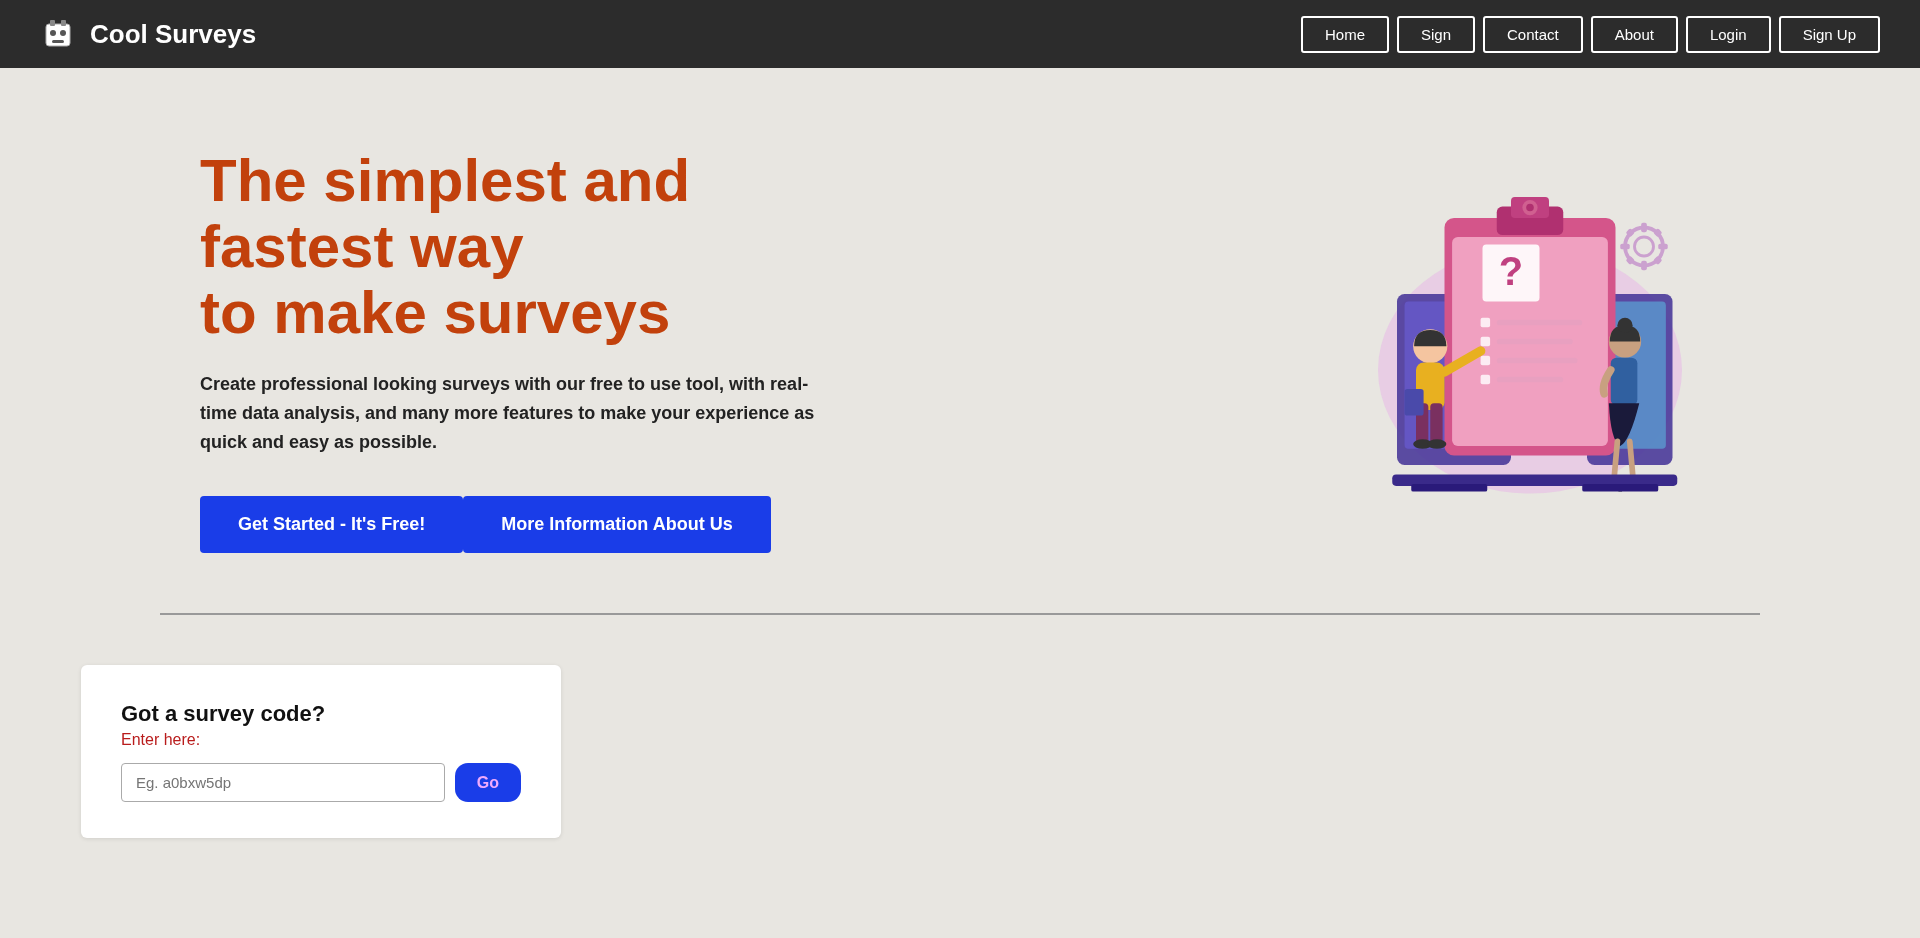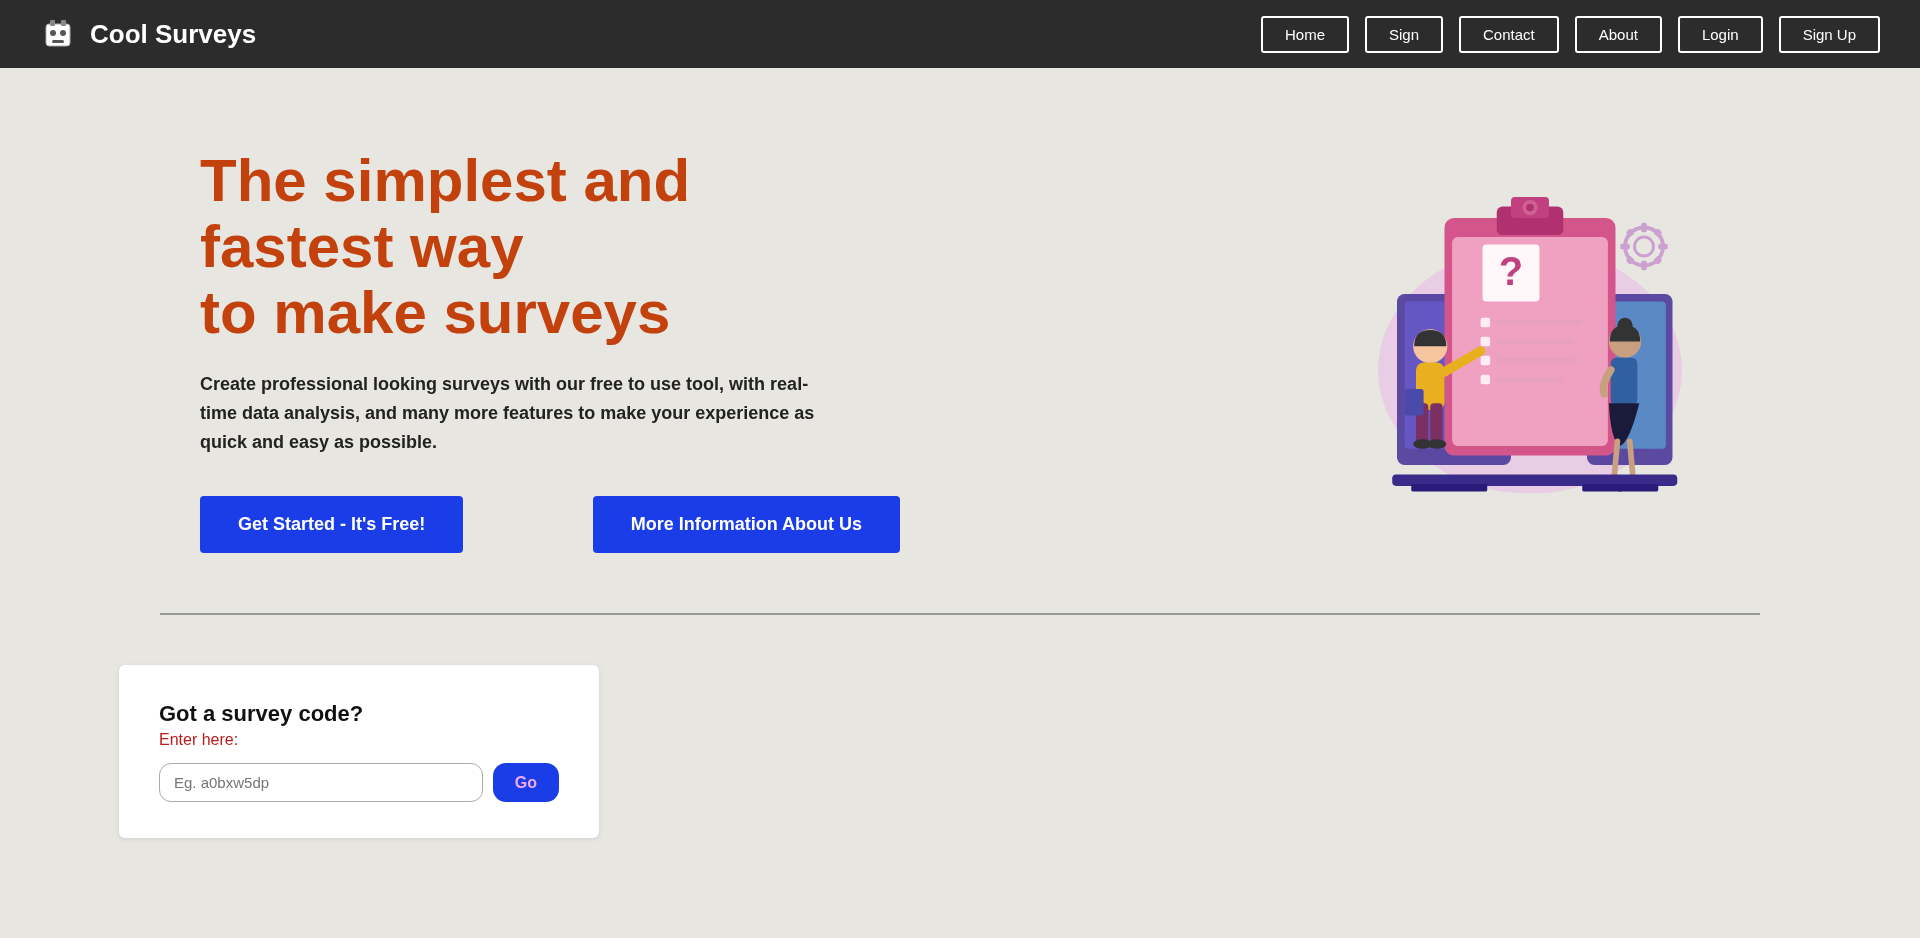--- a/index.html
+++ b/index.html
@@ -40,21 +40,21 @@
 
     .navbar-brand-text {
       font-size: 26px;
       font-weight: bold;
       color: #ffffff;
     }
 
     .navbar-nav {
       display: flex;
       align-items: center;
-      gap: 16px;
+      gap: 8px;
     }
 
     .nav-btn {
       background: transparent;
       border: 2px solid #ffffff;
       color: #ffffff;
       padding: 8px 22px;
       font-size: 15px;
       cursor: pointer;
       border-radius: 3px;
@@ -87,22 +87,20 @@
       font-size: 18px;
       color: #222222;
       font-weight: bold;
       line-height: 1.6;
       margin-bottom: 40px;
       max-width: 620px;
     }
 
     .hero-buttons {
       display: flex;
-      gap: 20px;
-      justify-content: space-between;
     }
 
     .btn-primary {
       background-color: #1a3de8;
       color: #ffffff;
       border: none;
       padding: 18px 38px;
       font-size: 18px;
       font-weight: 600;
       cursor: pointer;
@@ -136,21 +134,21 @@
 
     
     .divider {
       border: none;
       border-top: 2px solid #999999;
       margin: 0 160px;
     }
 
     
     .survey-code-section {
-      padding: 50px 119px;
+      padding: 50px 81px;
     }
 
     .survey-code-card {
       background: #ffffff;
       border-radius: 6px;
       padding: 36px 40px;
       max-width: 480px;
       box-shadow: 0 1px 4px rgba(0,0,0,0.1);
     }
 
@@ -171,21 +169,21 @@
       display: flex;
       gap: 10px;
     }
 
     .survey-code-input {
       flex: 1;
       border: 1px solid #aaaaaa;
       padding: 10px 14px;
       font-size: 15px;
       color: #000000;
-      border-radius: 12px;
+      border-radius: 4px;
       outline: none;
     }
 
     .survey-code-go-btn {
       background-color: #1a3de8;
       color: #f0abfc;
       border: none;
       padding: 10px 22px;
       font-size: 16px;
       font-weight: bold;

